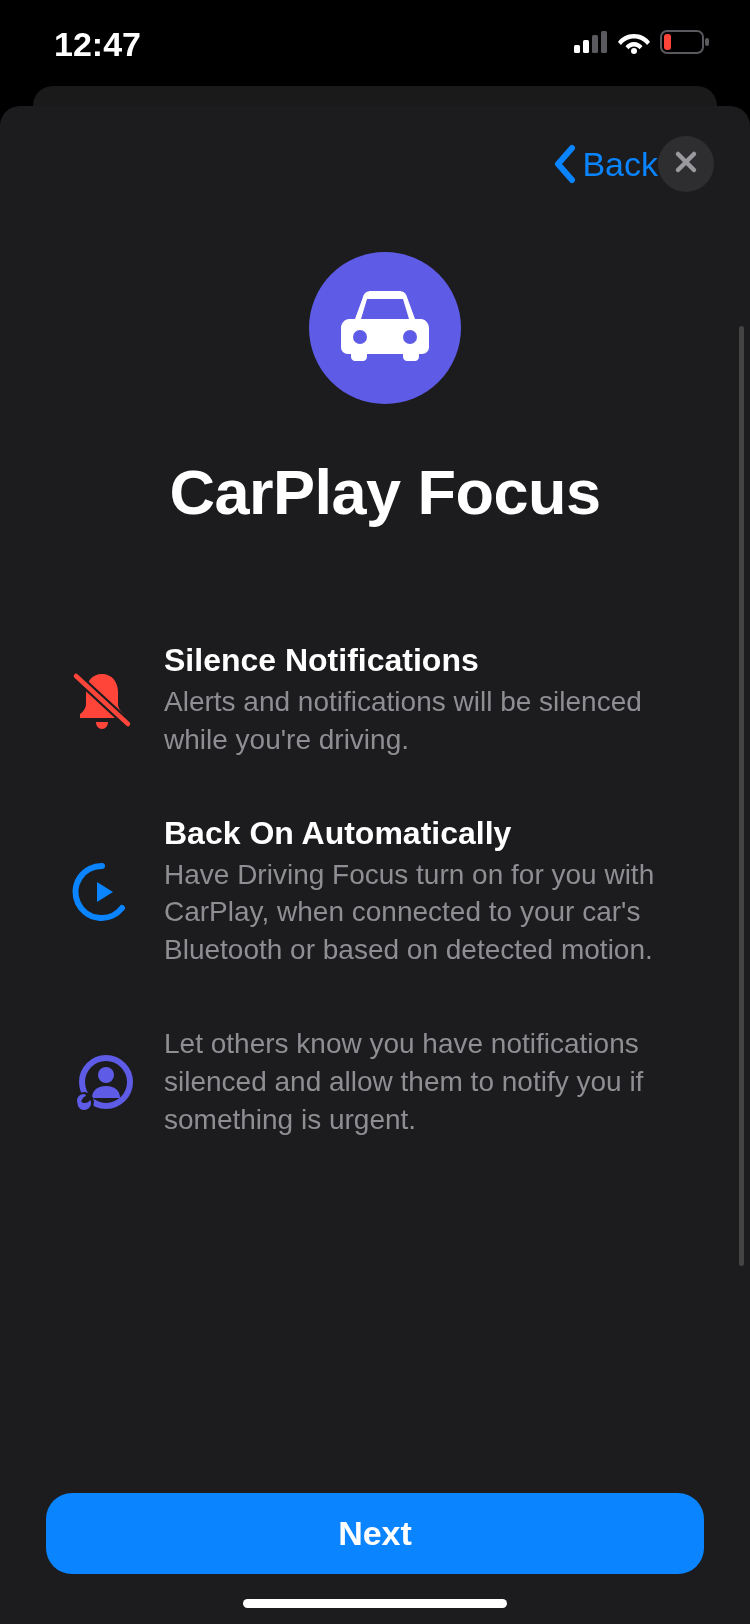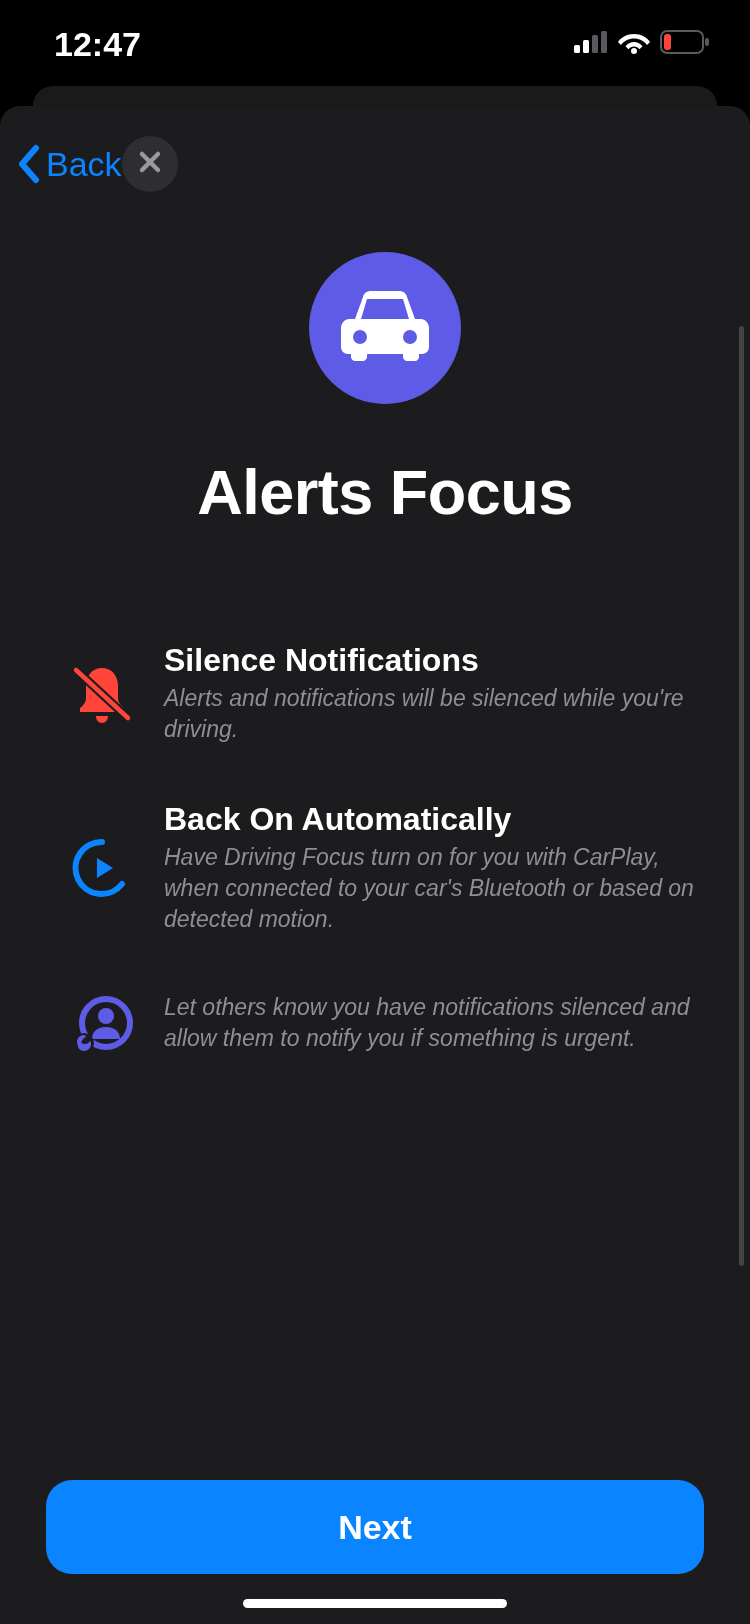--- a/index.html
+++ b/index.html
@@ -54,21 +54,21 @@
       right: 0;
       bottom: 0;
       background: #1c1c1e;
       border-radius: 20px 20px 0 0;
       display: flex;
       flex-direction: column;
     }
     .sheet-header {
       display: flex;
       align-items: center;
-      justify-content: flex-start;
+      justify-content: flex-end;
       padding: 30px 36px 10px 16px;
     }
     .back-button {
       display: flex;
       align-items: center;
       color: #0a84ff;
       font-size: 34px;
       font-weight: 400;
       cursor: pointer;
       gap: 4px;
@@ -135,40 +135,39 @@
       flex: 1;
     }
     .feature-title {
       color: #fff;
       font-size: 32px;
       font-weight: 600;
       margin-bottom: 4px;
     }
     .feature-desc {
       color: #8e8e93;
-      font-size: 23px;
+      font-size: 28px;
       line-height: 1.35;
-      font-style: italic;
     }
     .scroll-indicator {
       position: absolute;
       top: 220px;
       right: 6px;
       width: 5px;
       height: 940px;
       background: #444;
       border-radius: 3px;
     }
     .footer {
       padding: 30px 46px 50px;
       background: linear-gradient(to bottom, rgba(28,28,30,0.5), #1c1c1e 20%);
     }
     .next-button {
       width: 100%;
-      height: 94px;
+      height: 81px;
       background: #0a84ff;
       border: none;
       border-radius: 26px;
       color: #fff;
       font-size: 34px;
       font-weight: 600;
       cursor: pointer;
     }
     .home-indicator {
       position: absolute;
@@ -237,21 +236,21 @@
     <div class="hero">
       <div class="hero-icon">
         <span>
           <svg width="88" height="70" viewBox="0 0 88 70">
             <path d="M14 28 L22 6 C23 2 26 0 30 0 L58 0 C62 0 65 2 66 6 L74 28 L80 28 C84 28 88 32 88 37 L88 56 C88 60 85 63 81 63 L78 63 L78 66 C78 68 76 70 74 70 L66 70 C64 70 62 68 62 66 L62 63 L26 63 L26 66 C26 68 24 70 22 70 L14 70 C12 70 10 68 10 66 L10 63 L7 63 C3 63 0 60 0 56 L0 37 C0 32 4 28 8 28 Z M26 8 L20 28 L68 28 L62 8 Z" fill="#fff"></path>
             <circle cx="19" cy="46" r="7" fill="#5e5ce6"></circle>
             <circle cx="69" cy="46" r="7" fill="#5e5ce6"></circle>
           </svg>
         </span>
       </div>
-      <div class="hero-title">Alerts Focus</div>
+      <div class="hero-title">CarPlay Focus</div>
     </div>
 
     <div class="features">
       <div class="feature">
         <div class="feature-icon">
           <svg width="64" height="64" viewBox="0 0 64 64">
             <path d="M32 6 C22 6 16 14 16 24 L16 36 C16 40 13 44 10 46 L10 50 L54 50 L54 46 C51 44 48 40 48 36 L48 24 C48 14 42 6 32 6 Z M26 54 C26 58 28.5 61 32 61 C35.5 61 38 58 38 54 Z" fill="#ff453a"></path>
             <line x1="6" y1="8" x2="58" y2="56" stroke="#1c1c1e" stroke-width="9" stroke-linecap="round"></line>
             <line x1="6" y1="8" x2="58" y2="56" stroke="#ff453a" stroke-width="4.5" stroke-linecap="round"></line>
           </svg>

